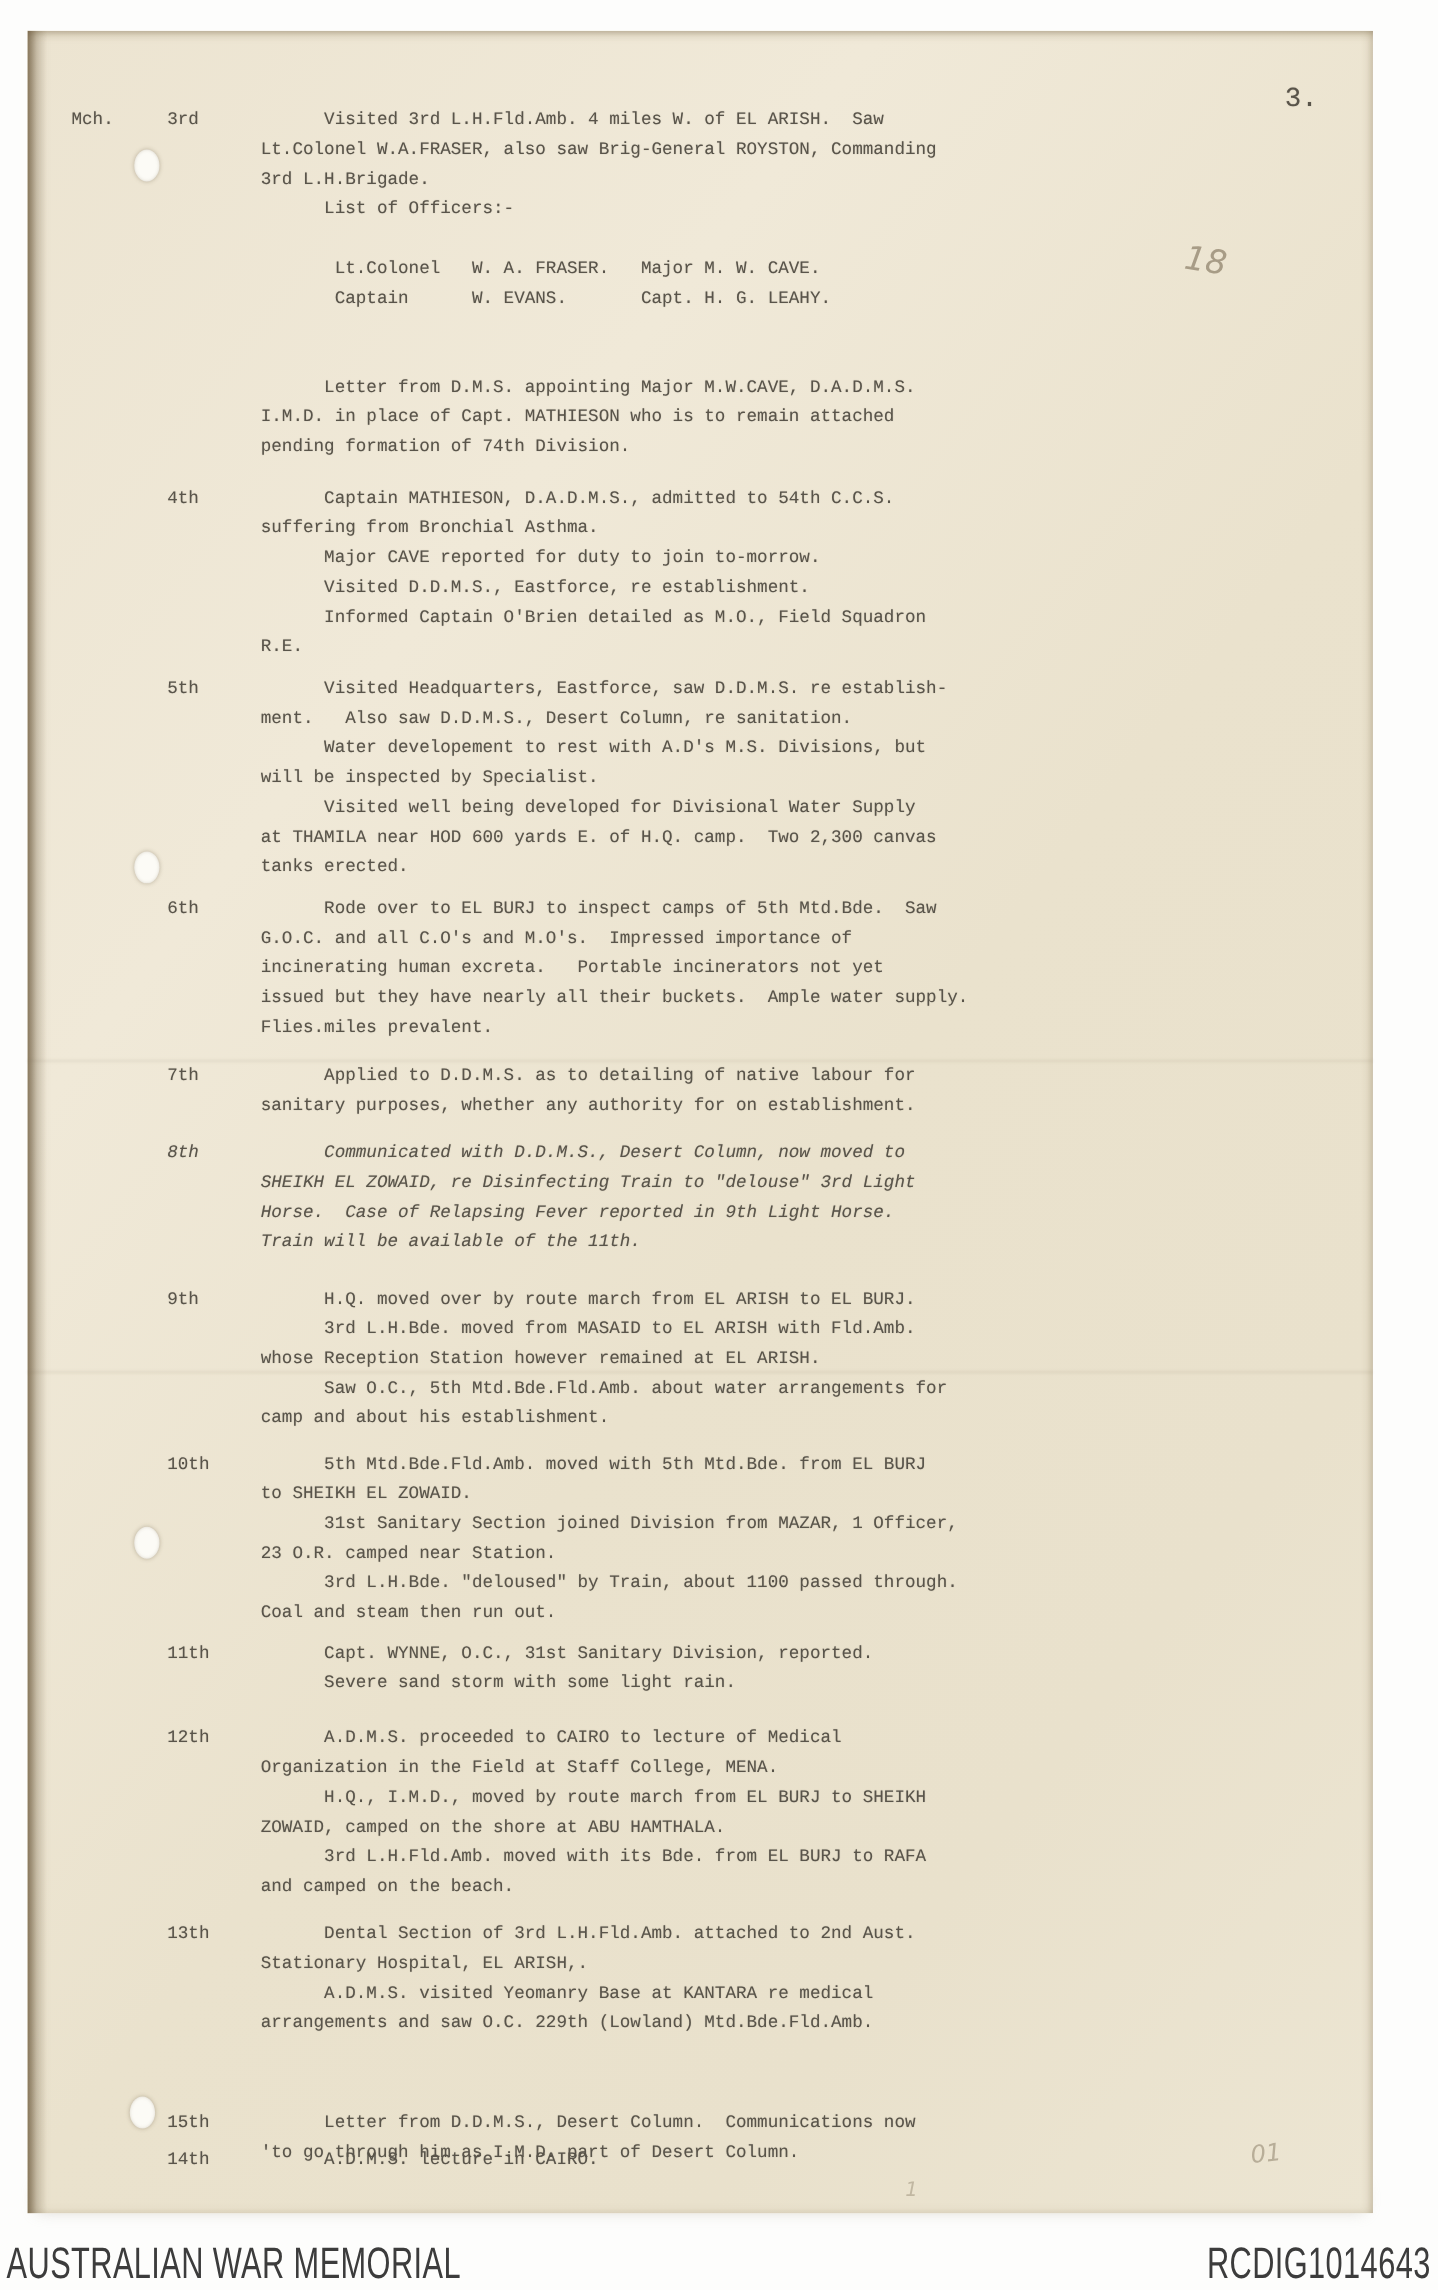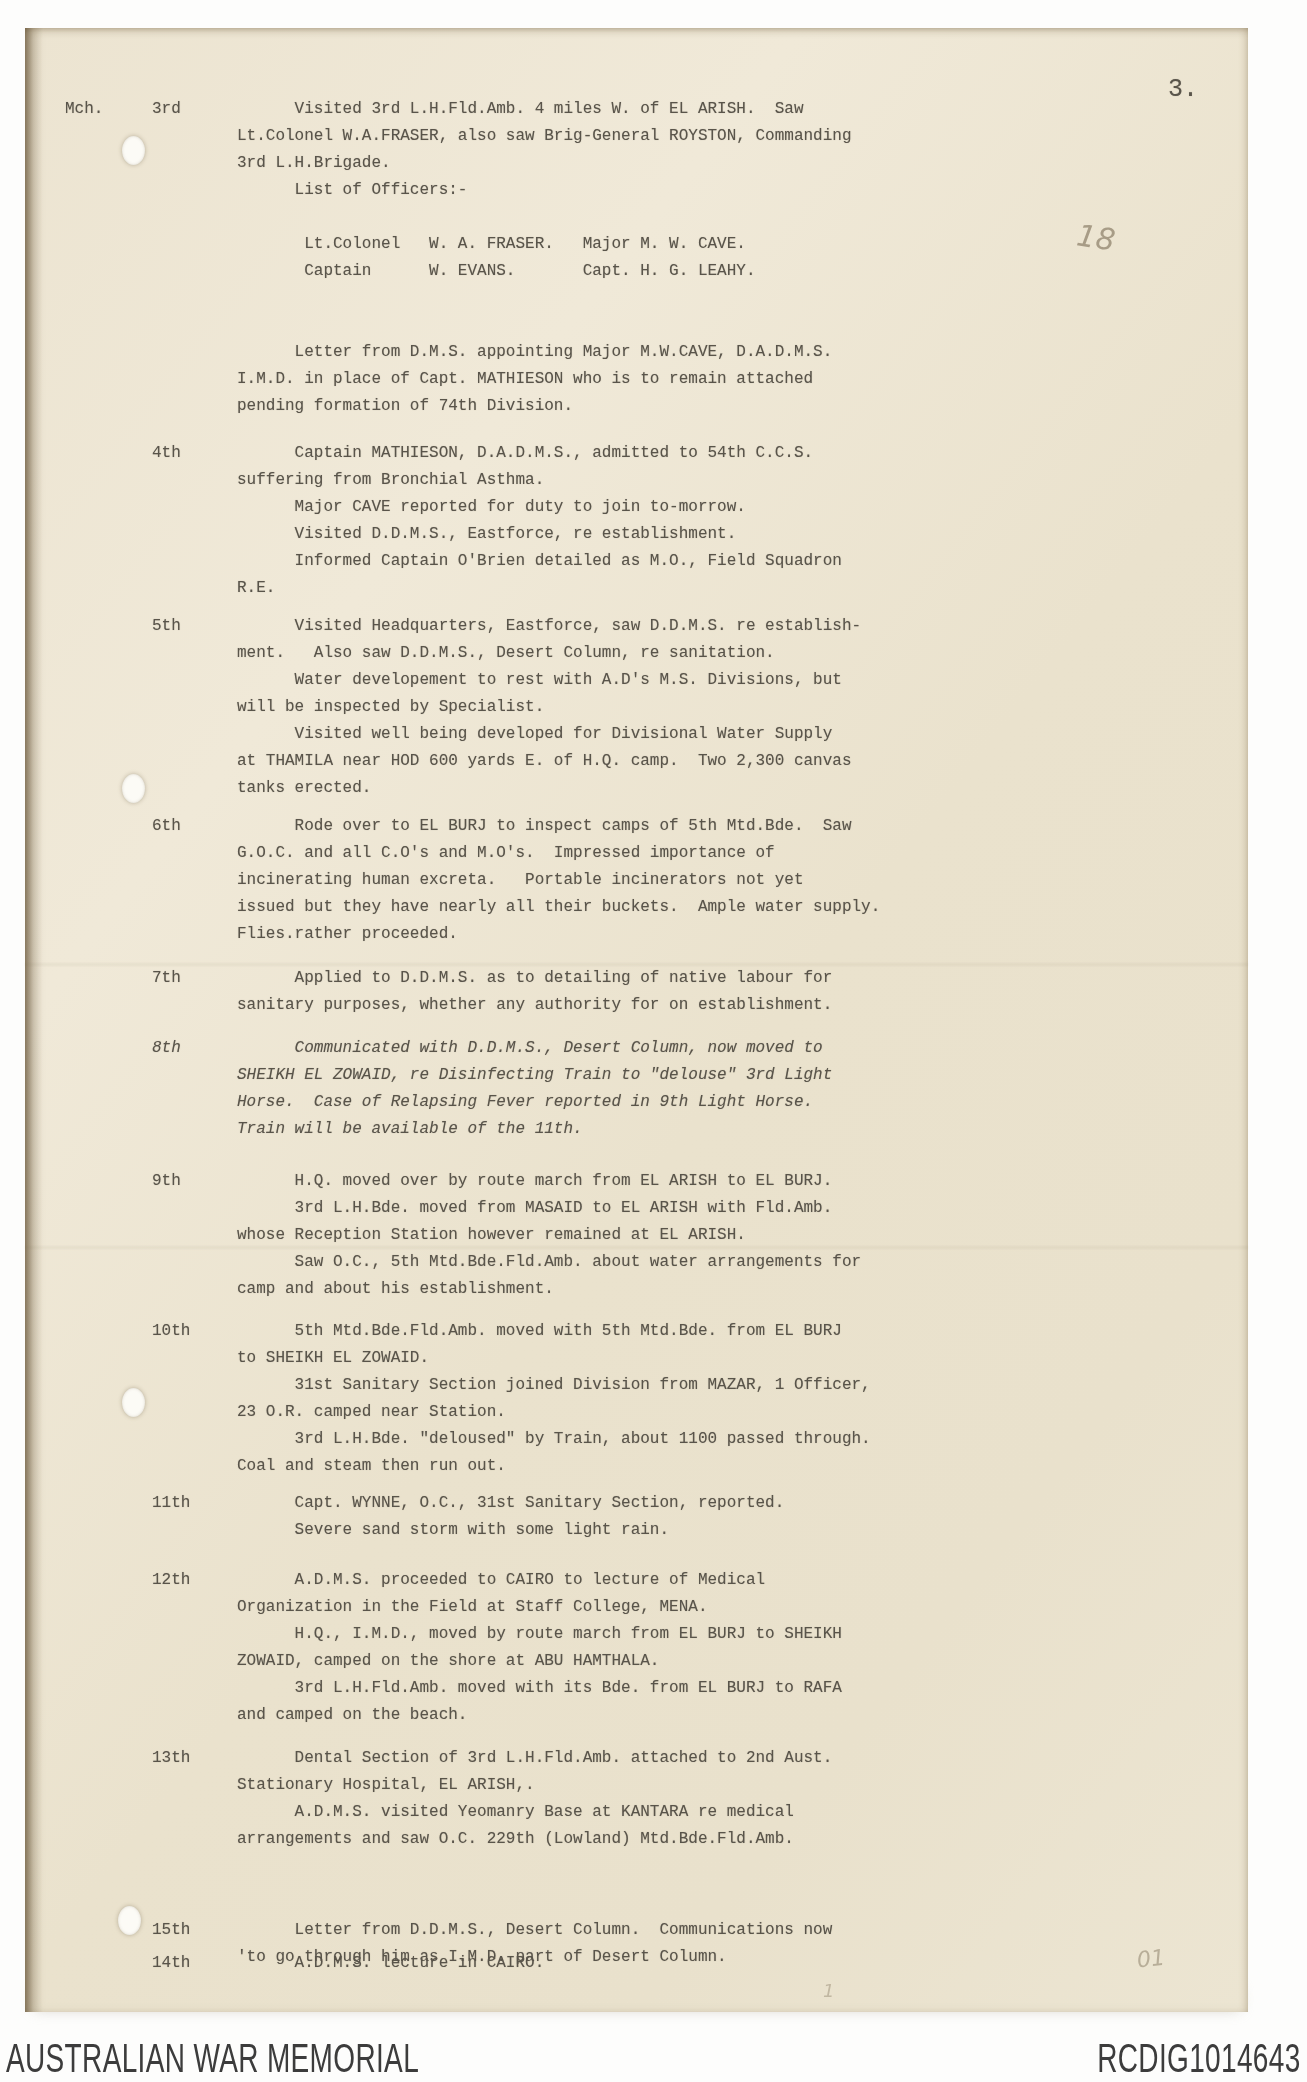--- a/index.html
+++ b/index.html
@@ -113,21 +113,21 @@
           <div class="line">tanks erected.</div>
         </div>
       </div>
       <div class="entry" style="top: 785px;">
         <span class="date">6th</span>
         <div class="lines">
           <div class="line">      Rode over to EL BURJ to inspect camps of 5th Mtd.Bde.  Saw</div>
           <div class="line">G.O.C. and all C.O's and M.O's.  Impressed importance of</div>
           <div class="line">incinerating human excreta.   Portable incinerators not yet</div>
           <div class="line">issued but they have nearly all their buckets.  Ample water supply.</div>
-          <div class="line">Flies.rather proceeded.</div>
+          <div class="line">Flies.miles prevalent.</div>
         </div>
       </div>
       <div class="entry" style="top: 937px;">
         <span class="date">7th</span>
         <div class="lines">
           <div class="line">      Applied to D.D.M.S. as to detailing of native labour for</div>
           <div class="line">sanitary purposes, whether any authority for on establishment.</div>
         </div>
       </div>
       <div class="entry" style="top: 1007px; font-style: italic;">
@@ -156,21 +156,21 @@
           <div class="line">to SHEIKH EL ZOWAID.</div>
           <div class="line">      31st Sanitary Section joined Division from MAZAR, 1 Officer,</div>
           <div class="line">23 O.R. camped near Station.</div>
           <div class="line">      3rd L.H.Bde. "deloused" by Train, about 1100 passed through.</div>
           <div class="line">Coal and steam then run out.</div>
         </div>
       </div>
       <div class="entry" style="top: 1462px;">
         <span class="date">11th</span>
         <div class="lines">
-          <div class="line">      Capt. WYNNE, O.C., 31st Sanitary Section, reported.</div>
+          <div class="line">      Capt. WYNNE, O.C., 31st Sanitary Division, reported.</div>
           <div class="line">      Severe sand storm with some light rain.</div>
         </div>
       </div>
       <div class="entry" style="top: 1539px;">
         <span class="date">12th</span>
         <div class="lines">
           <div class="line">      A.D.M.S. proceeded to CAIRO to lecture of Medical</div>
           <div class="line">Organization in the Field at Staff College, MENA.</div>
           <div class="line">      H.Q., I.M.D., moved by route march from EL BURJ to SHEIKH</div>
           <div class="line">ZOWAID, camped on the shore at ABU HAMTHALA.</div>

